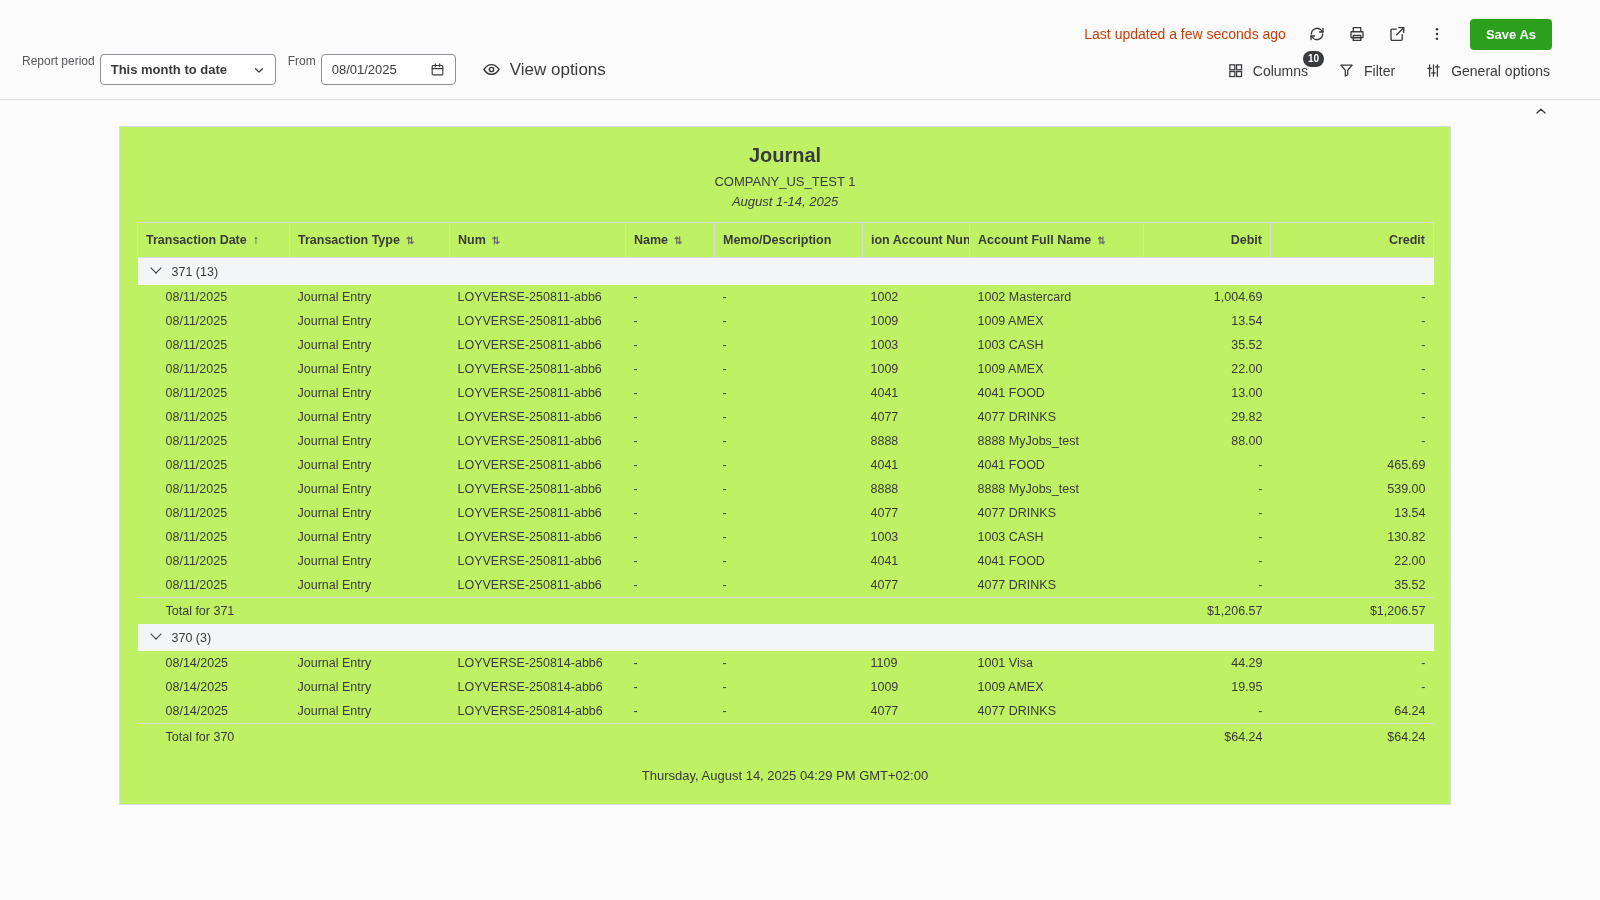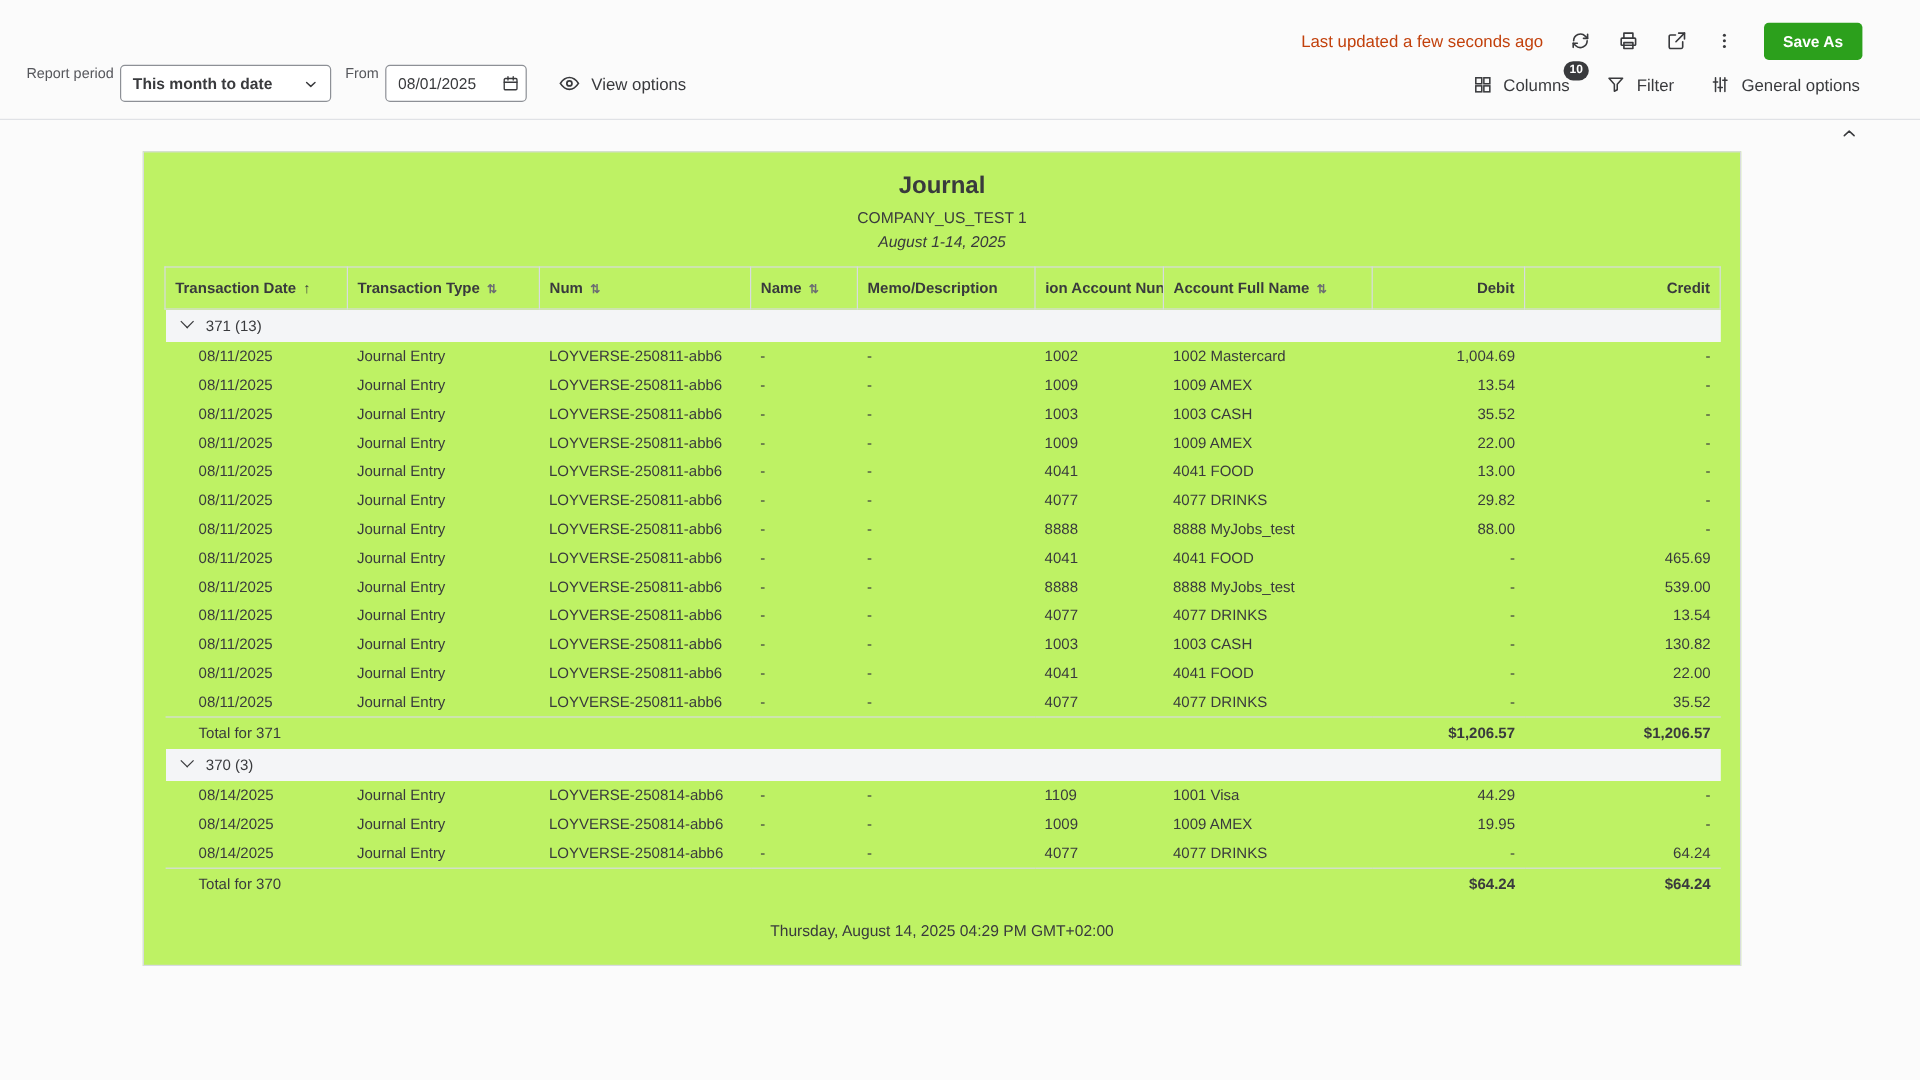--- a/index.html
+++ b/index.html
@@ -31,28 +31,28 @@
   }
   .filter-left { display: flex; align-items: flex-end; gap: 12px; }
   .field { display: flex; gap: 5px; }
   .field-label { font-size: 12px; color: #56575c; }
   .control {
     height: 31px; background: #fff; border: 1px solid #8d9096; border-radius: 4px;
     display: flex; align-items: center; justify-content: space-between;
     padding: 0 10px; font-size: 13px; cursor: pointer;
   }
   .select-control { width: 176px; font-weight: bold; }
-  .date-control { width: 118px; }
+  .date-control { width: 135px; }
   .date-control input {
     border: none; outline: none; width: 86px; font-size: 13px;
     font-family: "Liberation Sans", sans-serif; color: #393a3d; background: transparent;
   }
   .view-options {
     display: flex; align-items: center; gap: 9px; height: 31px;
-    font-size: 14px; margin-left: 14px; cursor: pointer; background:none; border:none;
+    font-size: 17px; margin-left: 14px; cursor: pointer; background:none; border:none;
     color: #393a3d; font-family: "Liberation Sans", sans-serif;
   }
   .filter-right { display: flex; align-items: center; gap: 30px; padding-bottom: 6px; }
   .toolbtn {
     position: relative; display: flex; align-items: center; gap: 9px;
     font-size: 14px; cursor: pointer; background: none; border: none;
     color: #393a3d; font-family: "Liberation Sans", sans-serif;
   }
   .badge {
     position: absolute; top: -11px; right: -16px;
@@ -91,21 +91,21 @@
   tbody td.al-r { text-align: right; }
   tbody td.indent { padding-left: 28px; }
   .group-row td { background: #f4f5f7; padding: 6px 8px 6px 12px; }
   .chev {
     display: inline-block; width: 8px; height: 8px;
     border-right: 1.6px solid #393a3d; border-bottom: 1.6px solid #393a3d;
     transform: rotate(45deg); margin: 0 12px 2px 2px; vertical-align: 2px;
   }
   .total-row td { border-top: 1px solid #d8dbe0; padding: 6px 8px; }
   .total-row td.indent { padding-left: 28px; }
-  .total-row td.al-r { font-weight: bold; }
+  .total-row td.al-r { font-weight: normal; }
   .grand-row td {
     border-top: 1px solid #d8dbe0; border-bottom: 1px solid #aeb1b6;
     font-weight: bold; padding: 6px 8px;
   }
   .report-footer { text-align: center; font-size: 13px; padding: 18px 0 21px; }
   svg { display: block; }
 </style>
 </head>
 <body>
 

